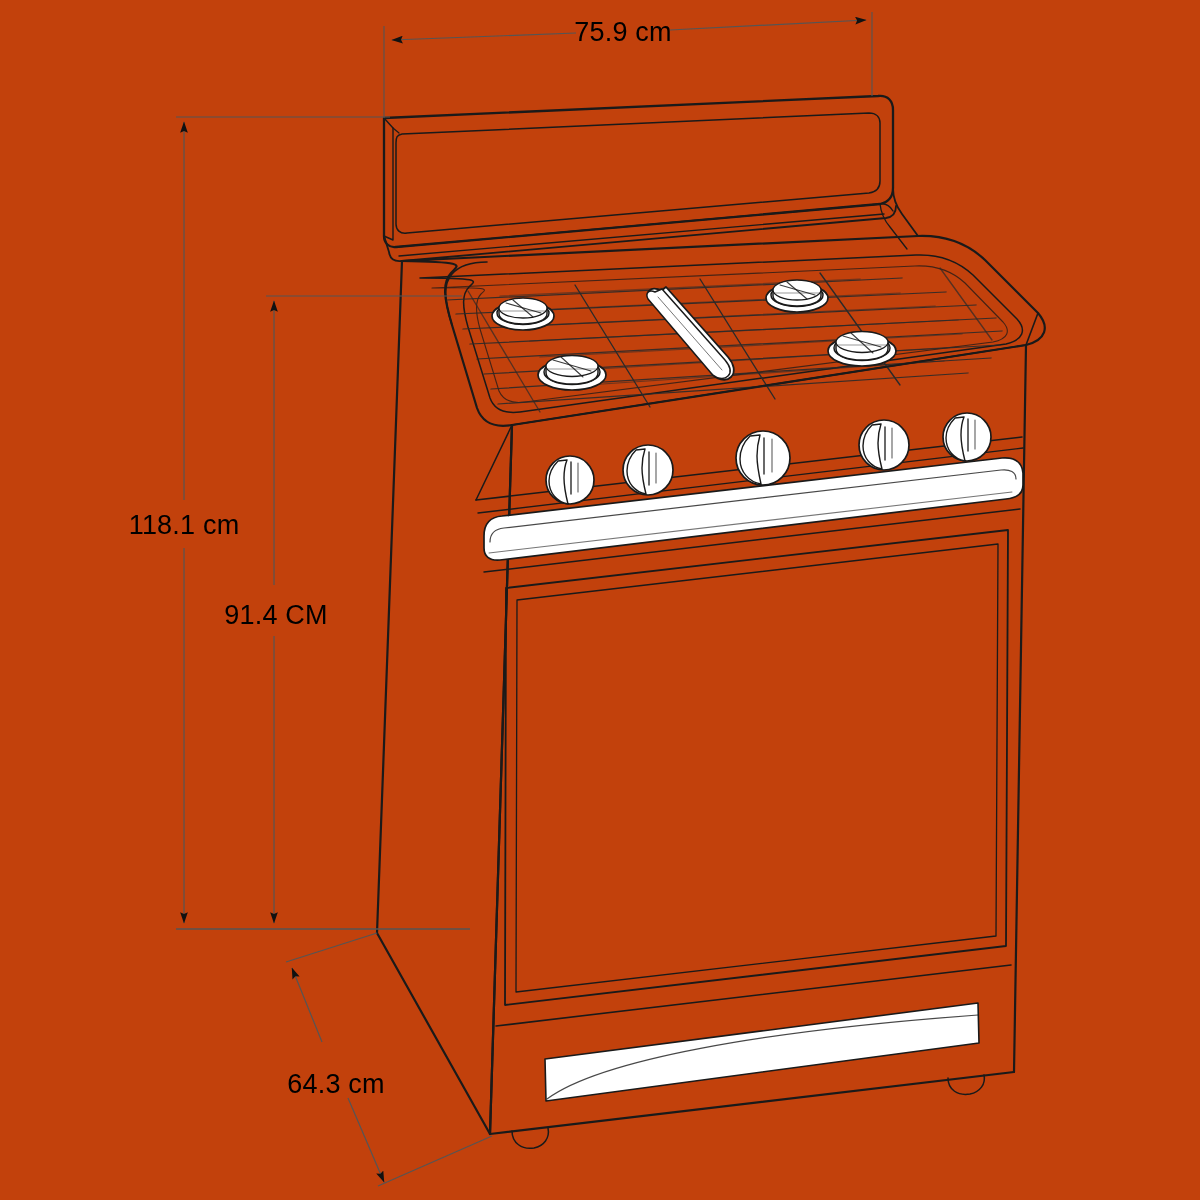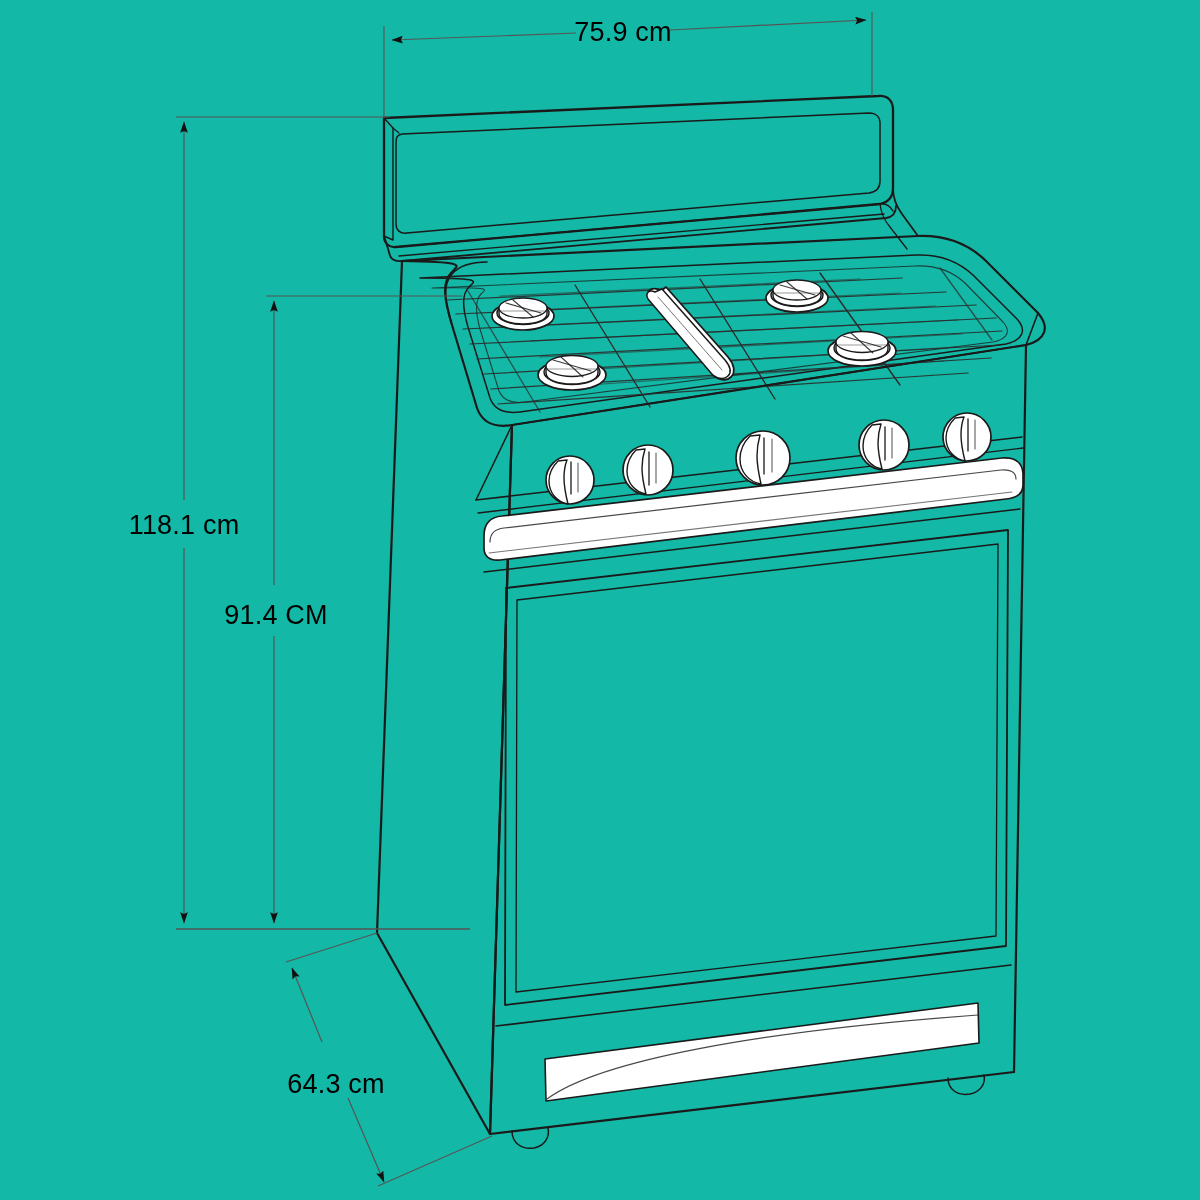--- a/index.html
+++ b/index.html
@@ -11,21 +11,21 @@
   body {
     width: 1200px;
     height: 1200px;
     overflow: hidden;
     font-family: "Liberation Sans", sans-serif;
   }
   #stage {
     position: relative;
     width: 1200px;
     height: 1200px;
-    background: #14b8a6;
+    background: #c2410c;
   }
   #drawing {
     position: absolute;
     top: 0;
     left: 0;
     width: 1200px;
     height: 1200px;
   }
   .dim-text {
     font-family: "Liberation Sans", sans-serif;

